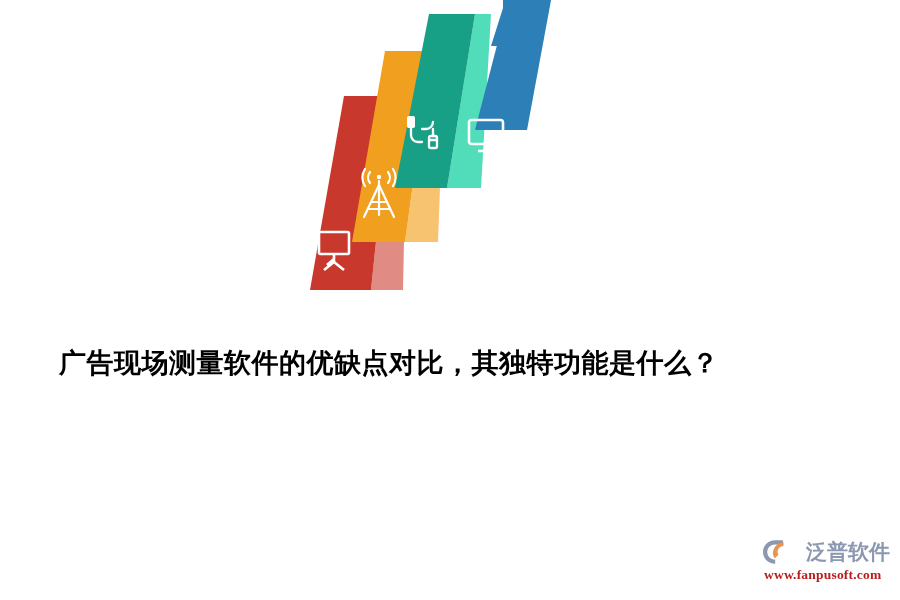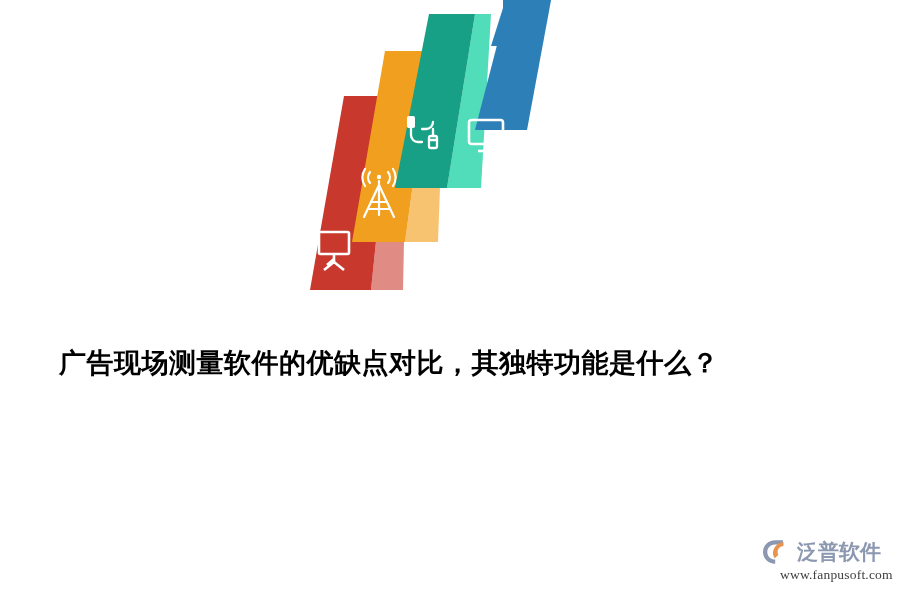--- a/index.html
+++ b/index.html
@@ -52,45 +52,45 @@
     top: 538px;
     width: 130px;
     height: 48px;
     display: flex;
     flex-direction: column;
     align-items: flex-start;
   }
   #watermark .logo-row {
     display: flex;
     align-items: center;
-    gap: 9px;
+    gap: 18px;
     height: 28px;
   }
   #watermark .logo-mark {
     width: 26px;
     height: 26px;
     flex: 0 0 26px;
   }
   #watermark .logo-word {
     font-family: "Liberation Sans", "DejaVu Sans", sans-serif;
     font-size: 21px;
     font-weight: bold;
     color: #8b98b0;
     letter-spacing: 0px;
     line-height: 26px;
     white-space: nowrap;
   }
   #watermark .logo-url {
     font-family: "Liberation Serif", "DejaVu Serif", serif;
     font-size: 13.5px;
-    font-weight: normal;
-    color: #404040;
+    font-weight: bold;
+    color: #b91c1c;
     letter-spacing: 0.2px;
     margin-top: 1px;
-    margin-left: 18px;
+    margin-left: 2px;
     white-space: nowrap;
   }
 </style>
 </head>
 <body>
 
 <div id="hero-graphic">
   <svg viewBox="0 0 270 290" xmlns="http://www.w3.org/2000/svg" aria-hidden="true">
 
     <g>

